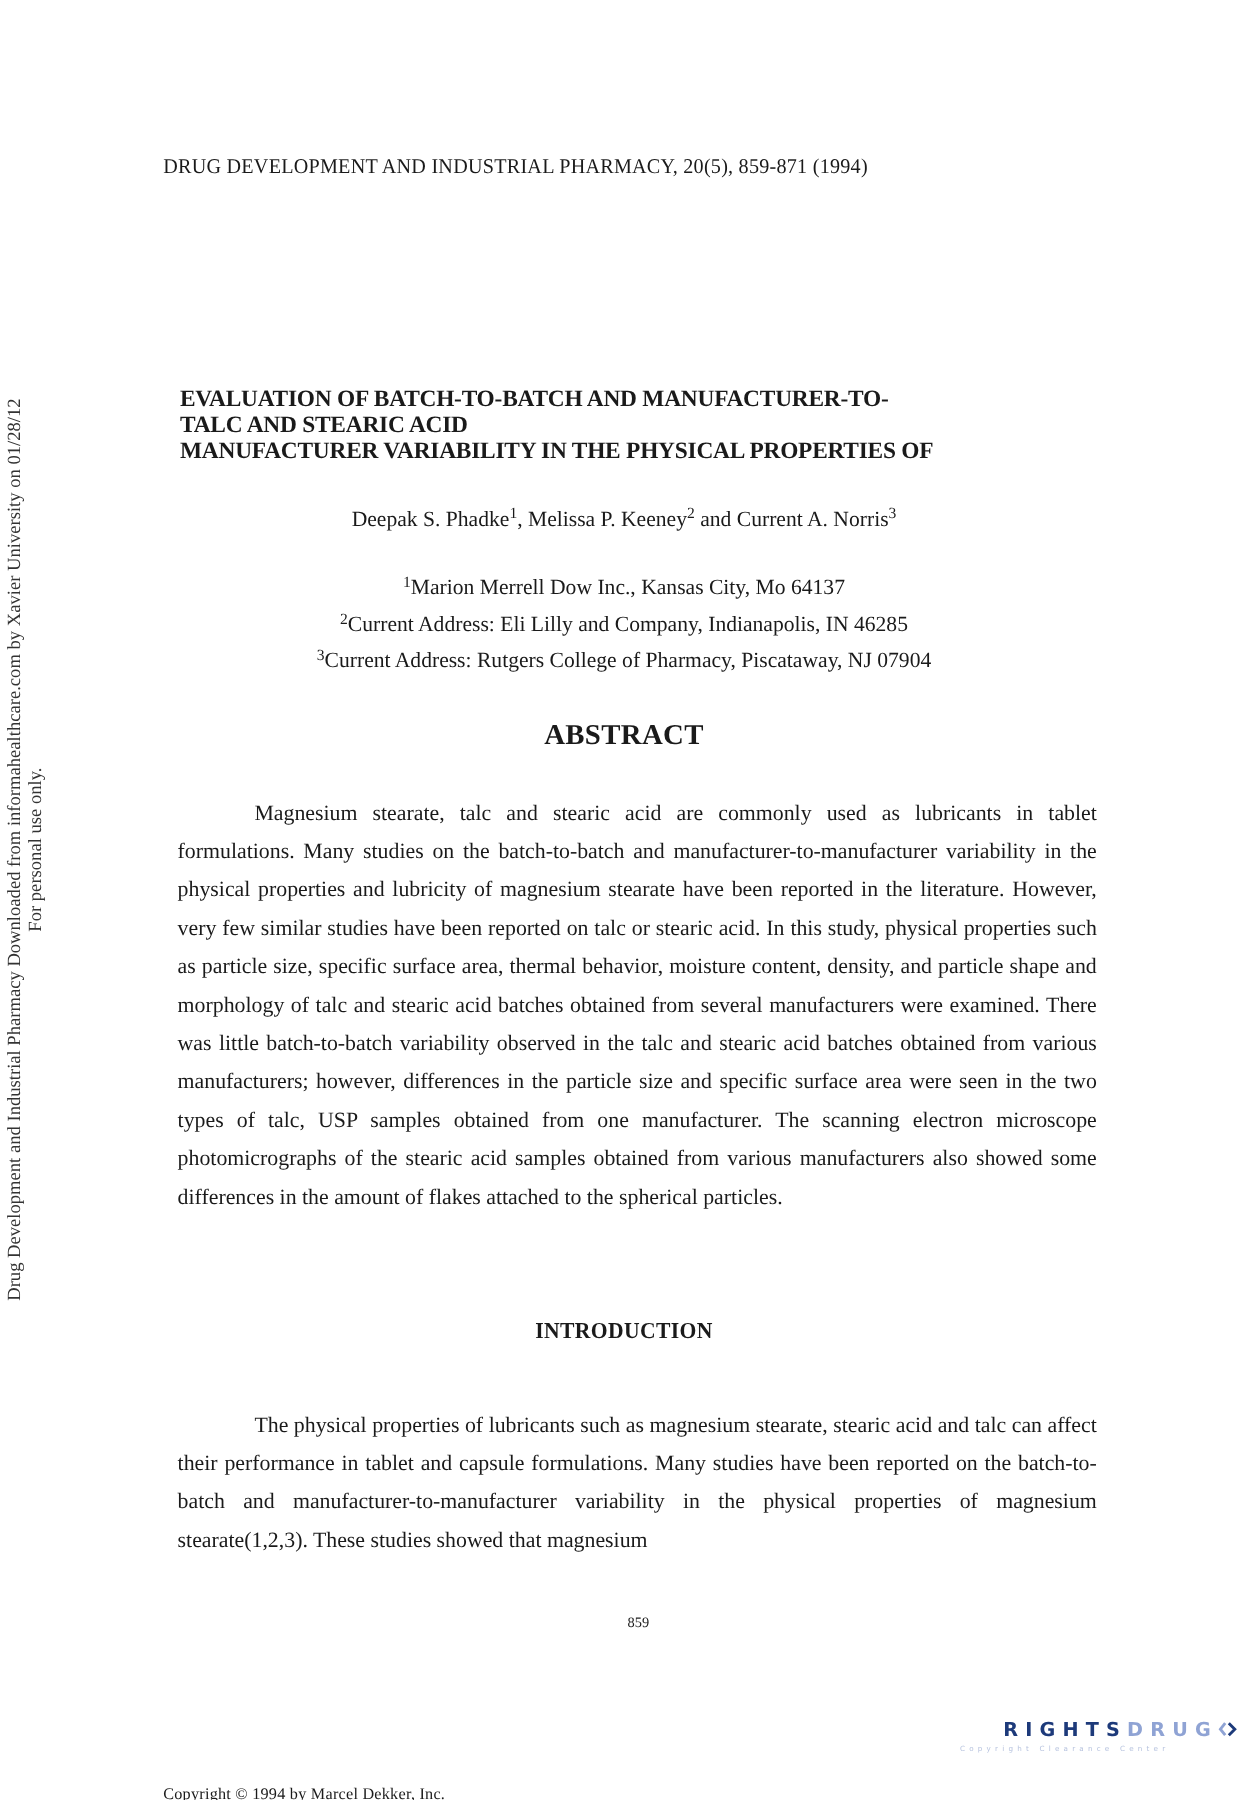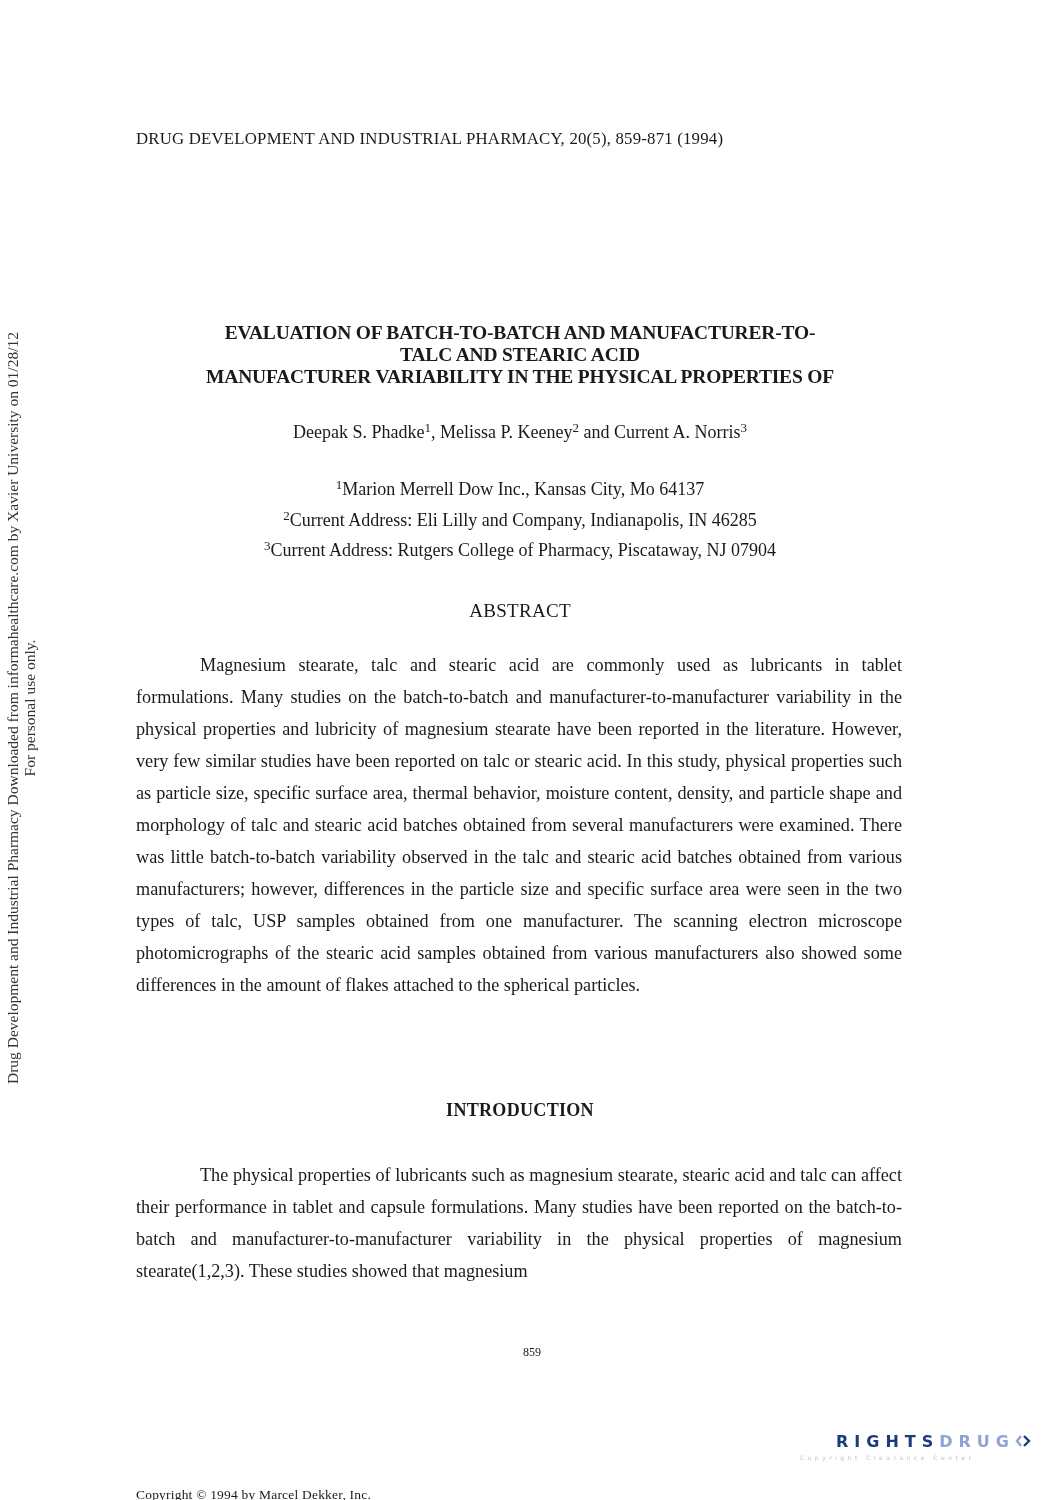--- a/index.html
+++ b/index.html
@@ -7,39 +7,39 @@
     width: 1050px; height: 1500px; position: relative; overflow: hidden;
     font-family: "Liberation Serif", "DejaVu Serif", serif; color: #1a1a1a;
   }
   .running-head {
     position: absolute; left: 136px; top: 128px; width: 720px;
     font-size: 17.5px; letter-spacing: 0.2px; white-space: nowrap;
     transform-origin: left top; transform: scaleX(0.96);
   }
   .title {
     position: absolute; left: 150px; top: 322px; width: 740px;
-    text-align: center; font-weight: bold; font-size: 19.5px; line-height: 22px;
+    text-align: left; font-weight: bold; font-size: 19.5px; line-height: 22px;
     letter-spacing: -0.2px;
   }
   .authors {
     position: absolute; left: 150px; top: 422px; width: 740px; text-align: center;
     font-size: 18px;
   }
   .authors sup, .affil sup { font-size: 13px; vertical-align: 6px; line-height: 0; }
   .affils { position: absolute; left: 150px; top: 474px; width: 740px; text-align: center; font-size: 18px; line-height: 30.5px; }
   .affil { display: block; }
   .heading {
     position: absolute; left: 150px; width: 740px; text-align: center;
-    font-weight: normal; font-size: 19px; letter-spacing: 0.3px;
+    font-weight: bold; font-size: 24px; letter-spacing: 0.3px;
   }
   .heading.abstract { top: 600px; }
   .heading.intro { top: 1099px; font-weight: bold; font-size: 19px; transform: scaleX(0.95); }
   .para {
     position: absolute; left: 136px; width: 766px; font-size: 18.2px; line-height: 32px;
-    text-align: justify; margin: 0;
+    text-align: justify; margin: 12px;
   }
   .para .indent { display: inline-block; width: 64px; }
   .para.abstract-text { top: 649px; }
   .para.intro-text { top: 1159px; }
   .page-number { position: absolute; left: 500px; top: 1345px; font-size: 12px; margin-left: 23px; }
   .copyright { position: absolute; left: 136px; top: 1487px; font-size: 13.5px; letter-spacing: 0.2px; }
   .side-watermark {
     position: absolute; left: 4px; top: 1168px; width: 920px;
     transform-origin: left top; transform: rotate(-90deg);
     font-size: 15.5px; line-height: 17px; text-align: center; color: #333;

